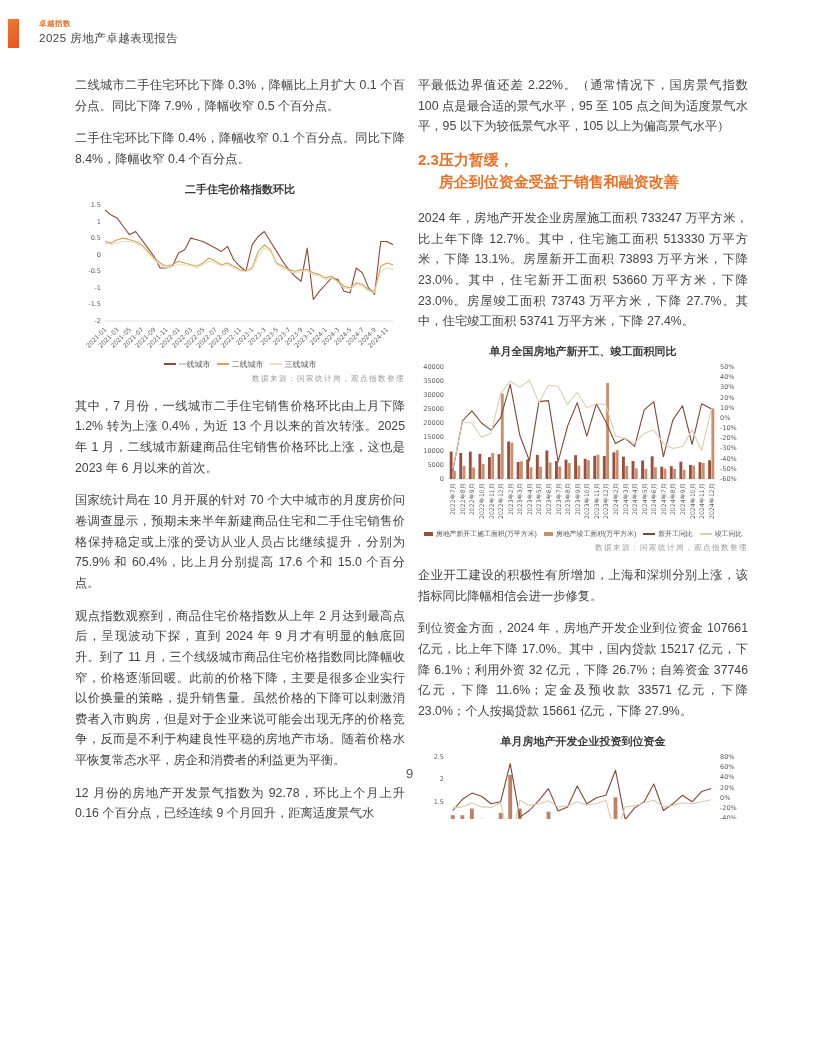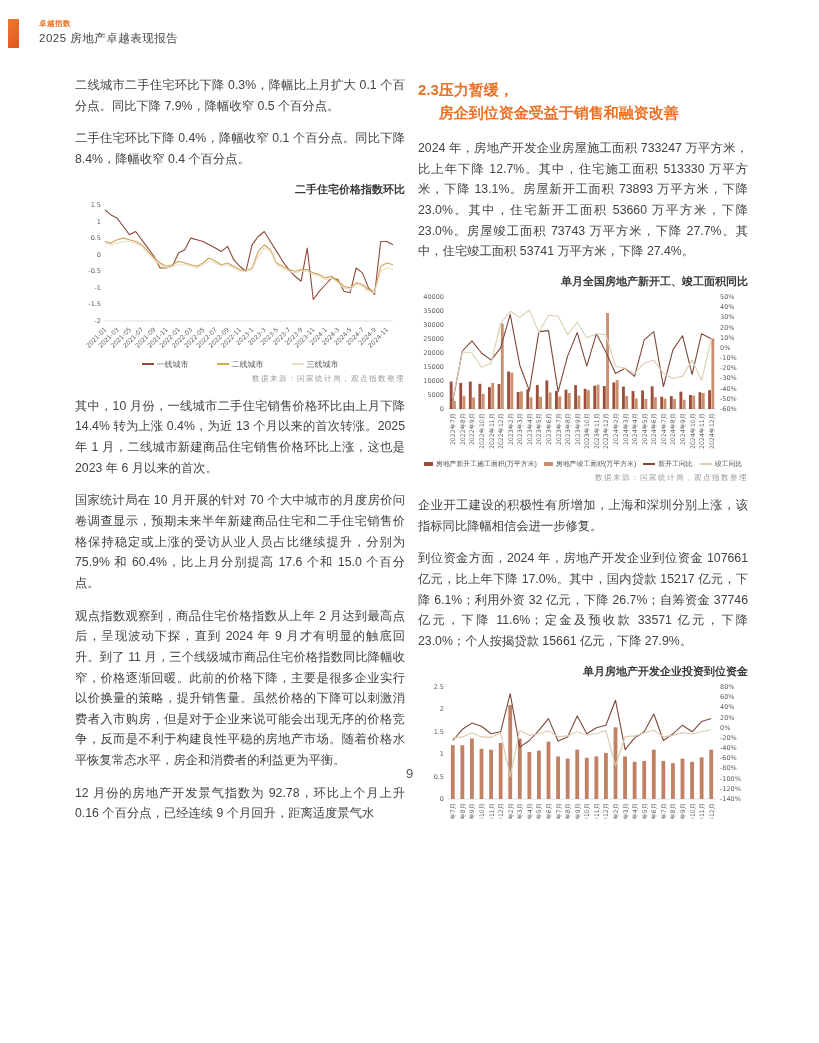--- a/index.html
+++ b/index.html
@@ -13,23 +13,23 @@
   .brand-title{font-size:11.5px;font-weight:normal;color:#3f3f3f;letter-spacing:.5px;margin-top:2px;}
   
   .col{position:absolute;top:75px;width:330px;}
   .col-left{left:75px;}
   .col-right{left:418px;}
   .col p{margin:0 0 12px;font-size:12.3px;line-height:1.68;text-align:justify;color:#434343;}
   
   .sec{display:flex;gap:0;color:#ea7125;font-weight:bold;font-size:15px;line-height:1.5;margin:4px 0 14px;}
   
   .chart-block{margin:2px 0 12px;}
-  .chart-title{font-size:11px;font-weight:bold;color:#3a3a3a;text-align:right;margin-bottom:2px;}
+  .chart-title{font-size:11px;font-weight:bold;color:#3a3a3a;text-align:center;margin-bottom:2px;}
   .chart-svg{display:block;margin:0 auto;font-family:"DejaVu Sans",sans-serif;}
-  .legend{display:flex;justify-content:center;align-items:center;gap:28px;font-size:8px;color:#555;margin-top:-2px;}
+  .legend{display:flex;justify-content:center;align-items:center;gap:6px;font-size:8px;color:#555;margin-top:-2px;}
   .legend.tight{gap:7px;font-size:6.9px;}
   .leg-item{display:flex;align-items:center;gap:3px;white-space:nowrap;}
   .sw-line{display:inline-block;width:12px;height:2px;}
   .sw-bar{display:inline-block;width:9px;height:4px;}
   .chart-source{font-size:7.5px;color:#9a9a9a;text-align:right;letter-spacing:1.5px;margin-top:4px;}
   
   .page-num{position:absolute;left:0;right:0;bottom:38px;text-align:center;font-size:13px;color:#555;}
 </style>
 </head>
 <body>
@@ -98,27 +98,28 @@
           <span>二线城市</span>
         </span>
         <span class="leg-item">
           <span class="sw-line" style="background: rgb(234, 223, 196);"></span>
           <span>三线城市</span>
         </span>
       </div>
       <div class="chart-source">数据来源：国家统计局，观点指数整理</div>
     </div>
 
-    <p>其中，10 月份，一线城市二手住宅销售价格环比由上月下降 14.4% 转为上涨 0.4%，为近 13 个月以来的首次转涨。2025 年 1 月，二线城市新建商品住宅销售价格环比上涨，这也是 2023 年 6 月以来的首次。</p>
+    <p>其中，7 月份，一线城市二手住宅销售价格环比由上月下降 1.2% 转为上涨 0.4%，为近 13 个月以来的首次转涨。2025 年 1 月，二线城市新建商品住宅销售价格环比上涨，这也是 2023 年 6 月以来的首次。</p>
     <p>国家统计局在 10 月开展的针对 70 个大中城市的月度房价问卷调查显示，预期未来半年新建商品住宅和二手住宅销售价格保持稳定或上涨的受访从业人员占比继续提升，分别为 75.9% 和 60.4%，比上月分别提高 17.6 个和 15.0 个百分点。</p>
     <p>观点指数观察到，商品住宅价格指数从上年 2 月达到最高点后，呈现波动下探，直到 2024 年 9 月才有明显的触底回升。到了 11 月，三个线级城市商品住宅价格指数同比降幅收窄，价格逐渐回暖。此前的价格下降，主要是很多企业实行以价换量的策略，提升销售量。虽然价格的下降可以刺激消费者入市购房，但是对于企业来说可能会出现无序的价格竞争，反而是不利于构建良性平稳的房地产市场。随着价格水平恢复常态水平，房企和消费者的利益更为平衡。</p>
     <p>12 月份的房地产开发景气指数为 92.78，环比上个月上升 0.16 个百分点，已经连续 9 个月回升，距离适度景气水</p>
   </div>
 
   <div class="col col-right">
+    <p>平最低边界值还差 2.22%。（通常情况下，国房景气指数 100 点是最合适的景气水平，95 至 105 点之间为适度景气水平，95 以下为较低景气水平，105 以上为偏高景气水平）</p>
 
     <div class="sec">
       <span class="sec-num">2.3</span>
       <span class="sec-text">
         <span>压力暂缓，</span><br>
         <span>房企到位资金受益于销售和融资改善</span>
       </span>
     </div>
 
     <p>2024 年，房地产开发企业房屋施工面积 733247 万平方米，比上年下降 12.7%。其中，住宅施工面积 513330 万平方米，下降 13.1%。房屋新开工面积 73893 万平方米，下降 23.0%。其中，住宅新开工面积 53660 万平方米，下降 23.0%。房屋竣工面积 73743 万平方米，下降 27.7%。其中，住宅竣工面积 53741 万平方米，下降 27.4%。</p>

